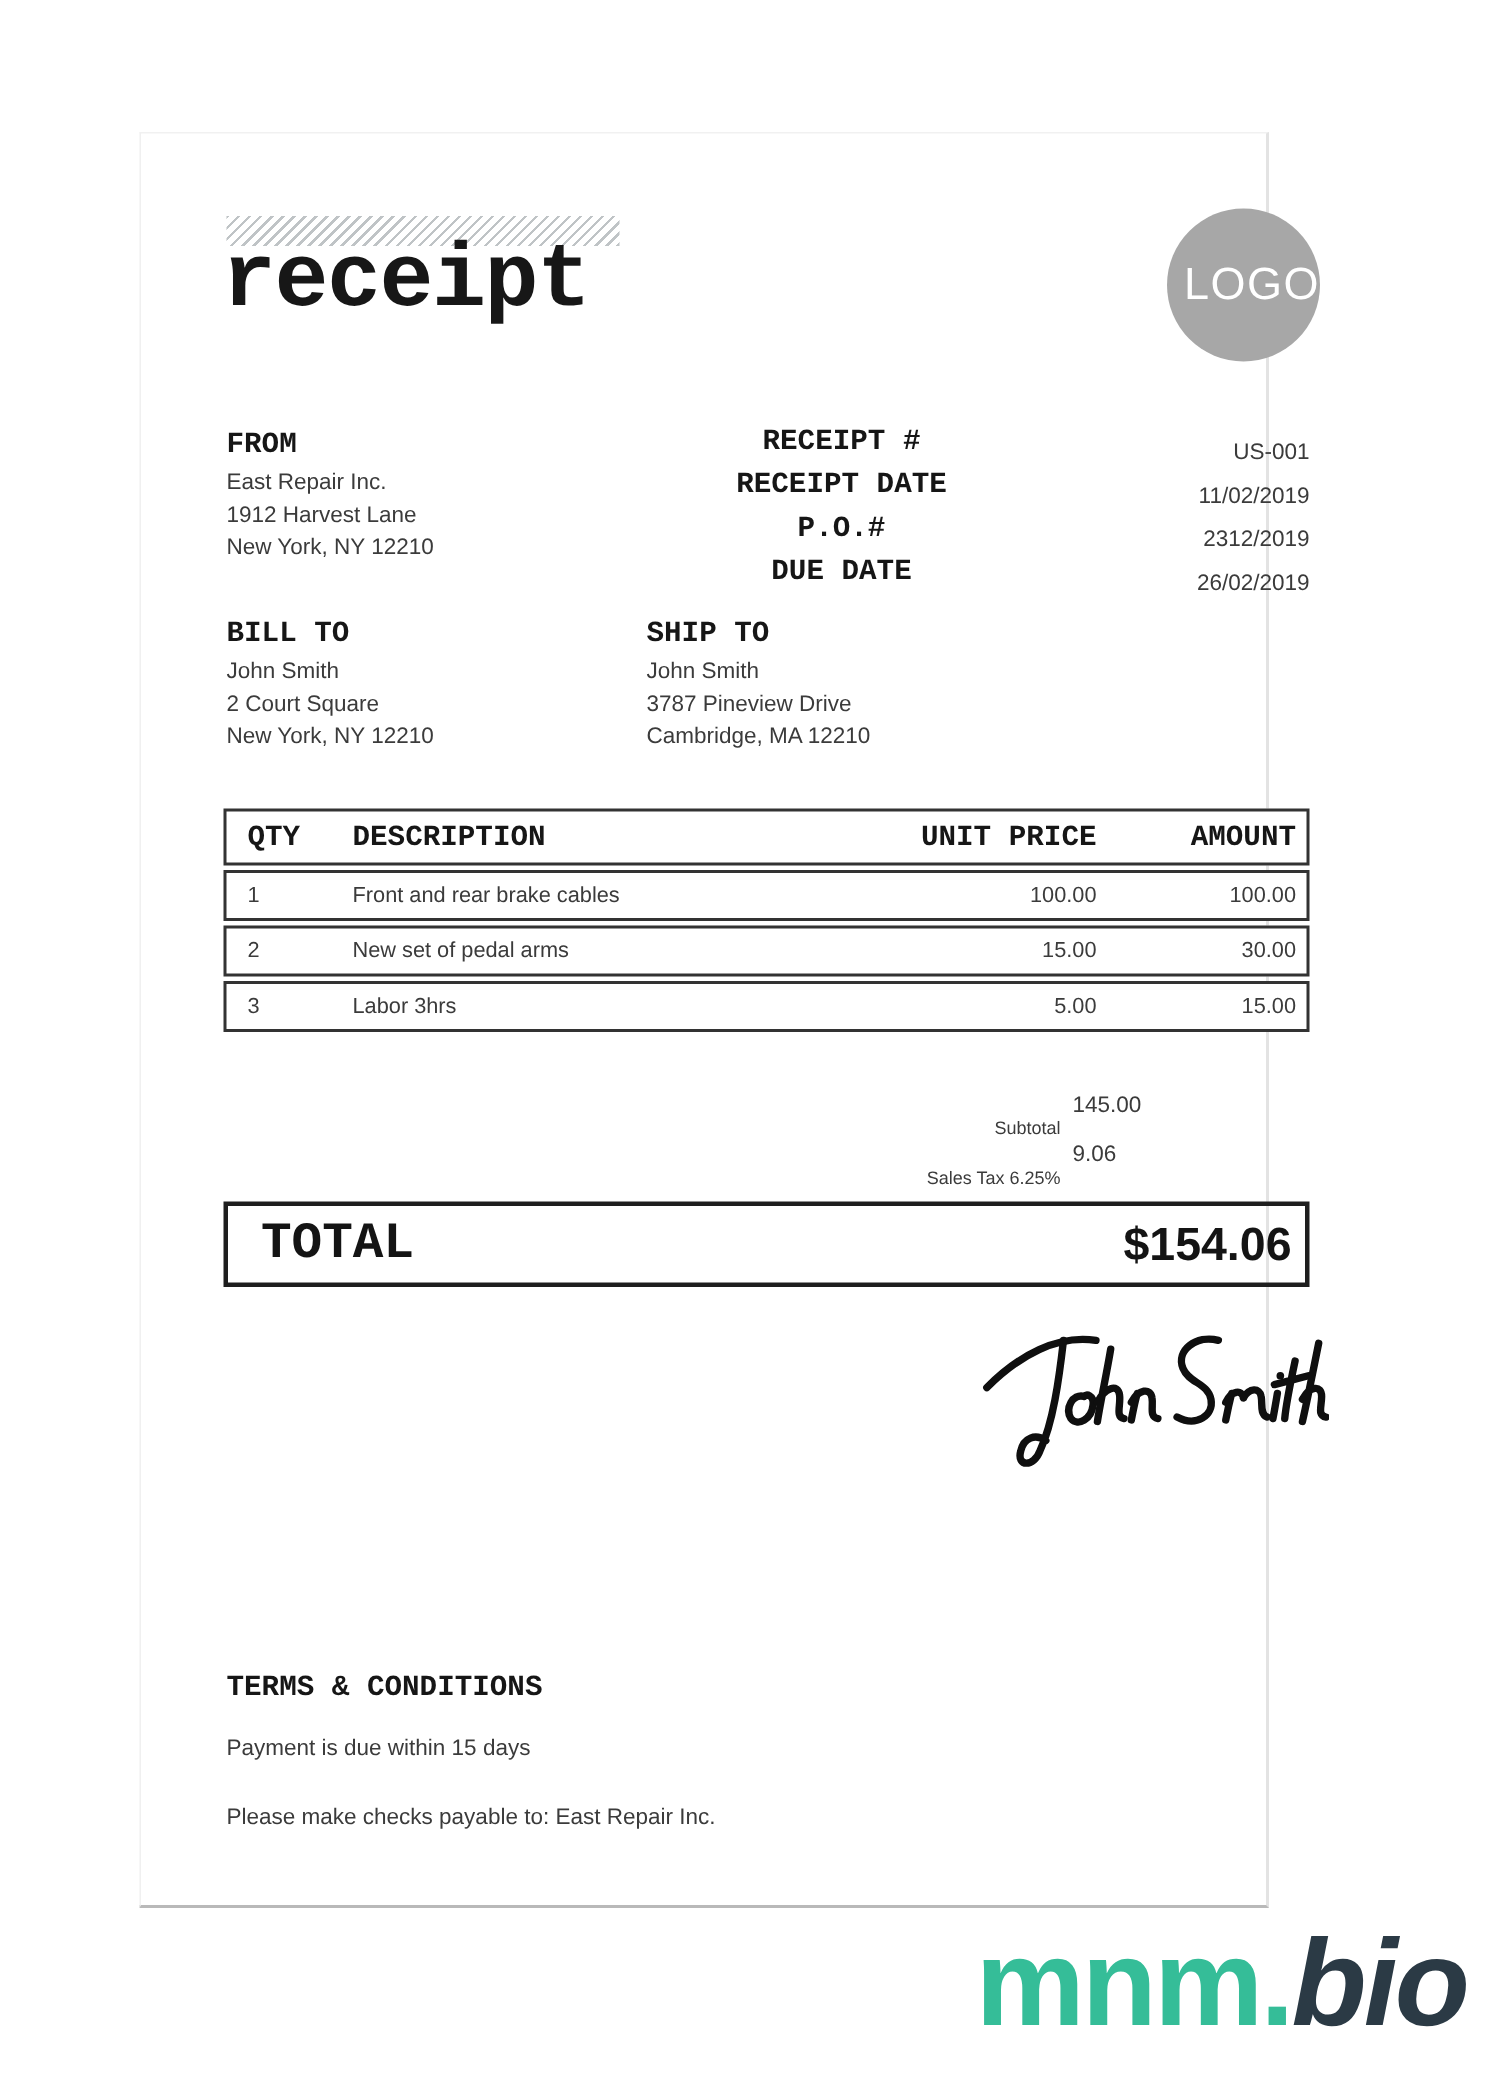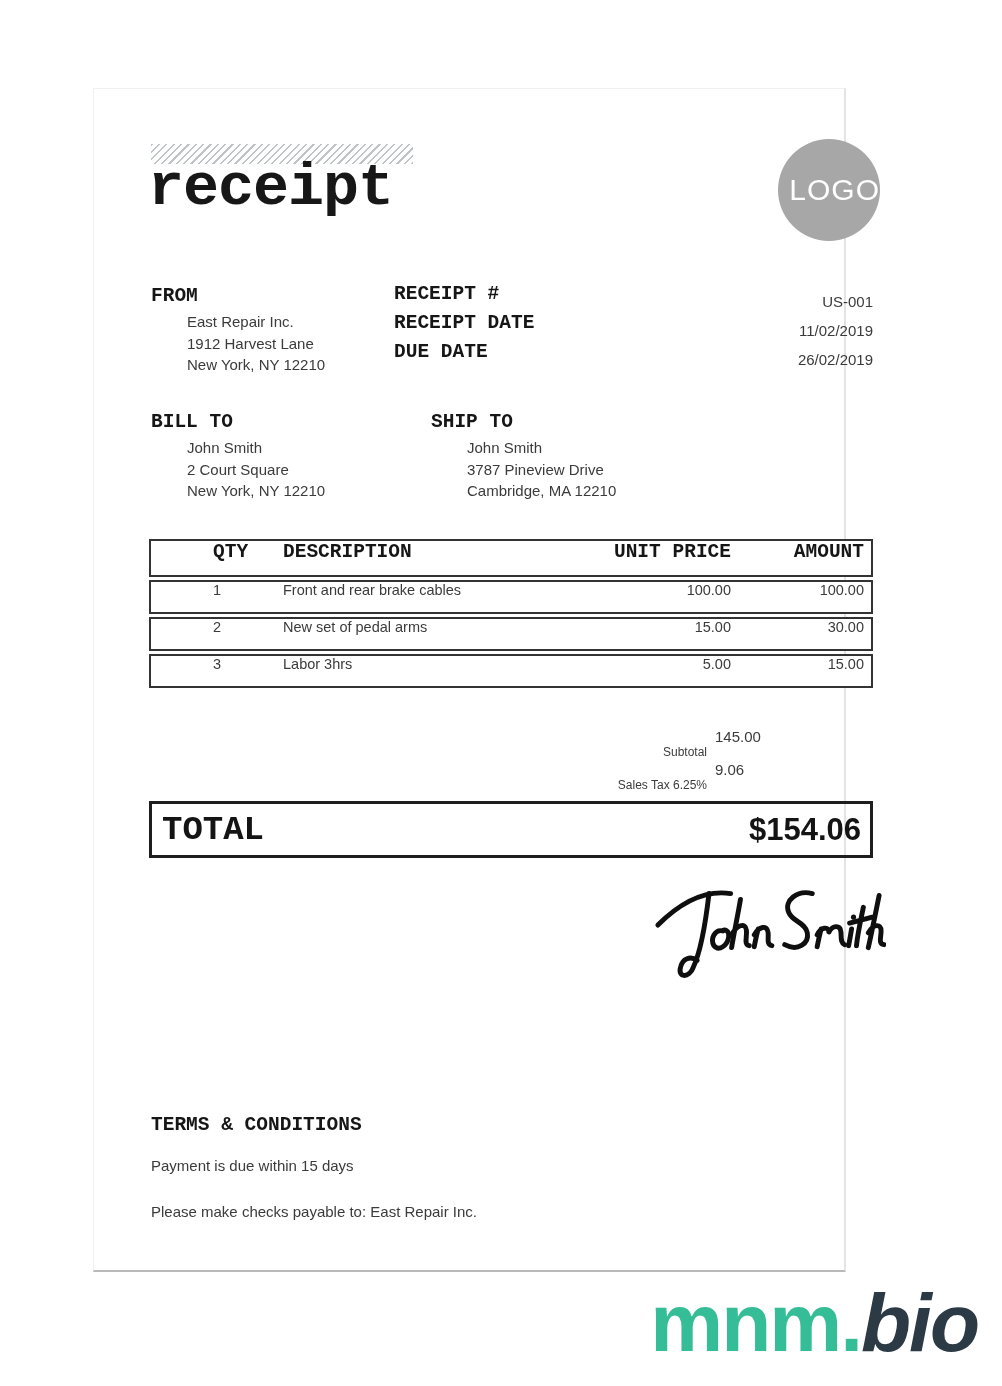--- a/index.html
+++ b/index.html
@@ -30,35 +30,35 @@
     border-radius:50%; background:#a7a7a7;
     display:flex; align-items:center; justify-content:flex-end;
   }
   .logo span { color:#fff; font-size:30px; letter-spacing:1px; font-weight:400; }
 
   
   .sec-label {
     position:absolute; font-family:"Liberation Mono","DejaVu Sans Mono",monospace;
     font-weight:700; font-size:19.5px; color:#161616; letter-spacing:0;
   }
-  .addr { position:absolute; font-size:15px; line-height:21.5px; color:#3b3b3b;margin-left:36px; }
+  .addr { position:absolute; font-size:15px; line-height:21.5px; color:#3b3b3b; }
 
   
   .meta { position:absolute; left:300px; top:190px; width:479px; }
   .meta-row { display:flex; align-items:center; height:29px; }
   .meta-label {
-    flex:1; text-align:left;
+    flex:1; text-align:center;
     font-family:"Liberation Mono","DejaVu Sans Mono",monospace;
     font-weight:700; font-size:19.5px; color:#161616;
   }
   .meta-value { width:145px; text-align:right; font-size:15px; color:#3b3b3b;margin-top:16px; }
 
   
   .items { position:absolute; left:55px; top:450px; width:724px; }
-  .tbl-box { border:2px solid #333; background:#fff; display:flex; align-items:flex-start;padding-left:48px; }
+  .tbl-box { border:2px solid #333; background:#fff; display:flex; align-items:center; }
   .tbl-head { height:38px; margin-bottom:2px; }
   .tbl-row  { height:34px; margin-top:3px; }
   .c-qty  { width:84px; padding-left:14px; }
   .c-desc { flex:1; }
   .c-price{ width:150px; text-align:right; }
   .c-amt  { width:140px; text-align:right; padding-right:7px; }
   .tbl-head .cell {
     font-family:"Liberation Mono","DejaVu Sans Mono",monospace;
     font-weight:700; font-size:19.5px; color:#161616;
   }
@@ -66,21 +66,21 @@
 
   
   .totals { position:absolute; left:300px; top:632px; width:479px; }
   .tot-row { display:flex; align-items:center; height:30px; margin-bottom:3px; }
   .tot-label { flex:1; text-align:right; padding-right:8px; font-size:12px; color:#3b3b3b;margin-top:32px; }
   .tot-value { width:158px; padding-right:8px; font-size:15px; color:#3b3b3b; }
 
   .total-box {
     position:absolute; left:55px; top:712px; width:724px; height:57px;
     border:3px solid #1e1e1e; display:flex; align-items:center; justify-content:space-between;
-    padding:0 9px 0 10px;
+    padding:0 9px 0 22px;
   }
   .total-word {
     font-family:"Liberation Mono","DejaVu Sans Mono",monospace;
     font-weight:700; font-size:34px; color:#141414;
   }
   .total-amount { font-size:31px; font-weight:700; color:#141414; }
 
   
   .signature { position:absolute; left:556px; top:780px; width:236px; height:115px; }
   .signature svg { width:100%; height:100%; }
@@ -117,20 +117,24 @@
   </div>
 
   <div class="meta">
     <div class="meta-row">
       <span class="meta-label">RECEIPT #</span>
       <span class="meta-value">US-001</span>
     </div>
     <div class="meta-row">
       <span class="meta-label">RECEIPT DATE</span>
       <span class="meta-value">11/02/2019</span>
+    </div>
+    <div class="meta-row">
+      <span class="meta-label">P.O.#</span>
+      <span class="meta-value">2312/2019</span>
     </div>
     <div class="meta-row">
       <span class="meta-label">DUE DATE</span>
       <span class="meta-value">26/02/2019</span>
     </div>
   </div>
 
   <div class="sec-label" style="left:57px; top:322px;">BILL TO</div>
   <div class="addr" style="left:57px; top:348px;">
     <div>John Smith</div>

